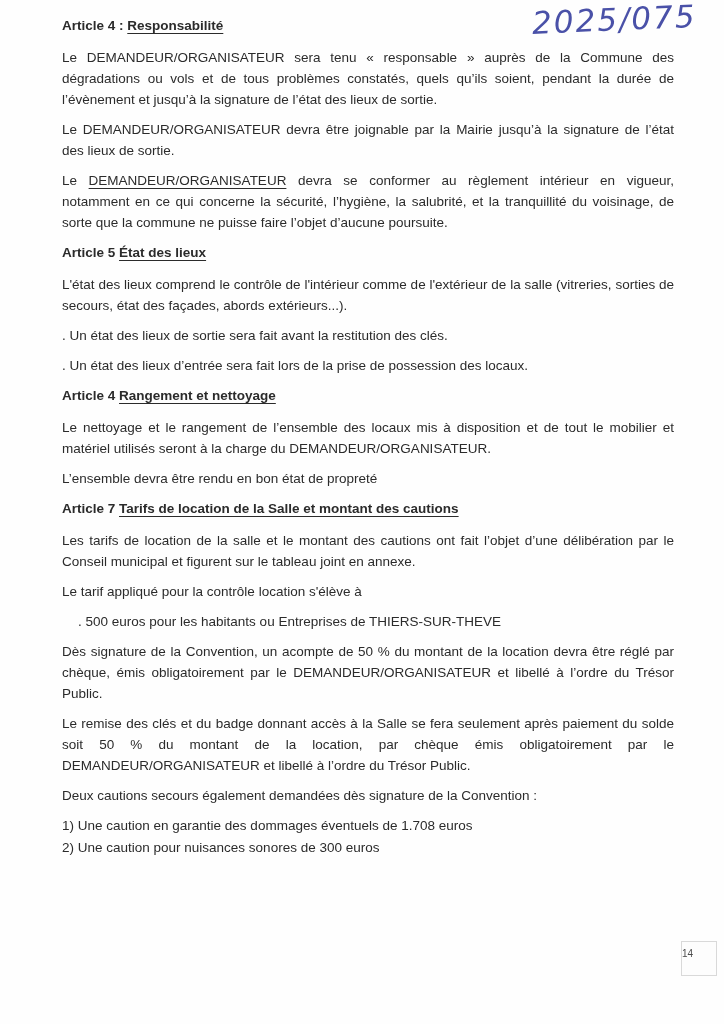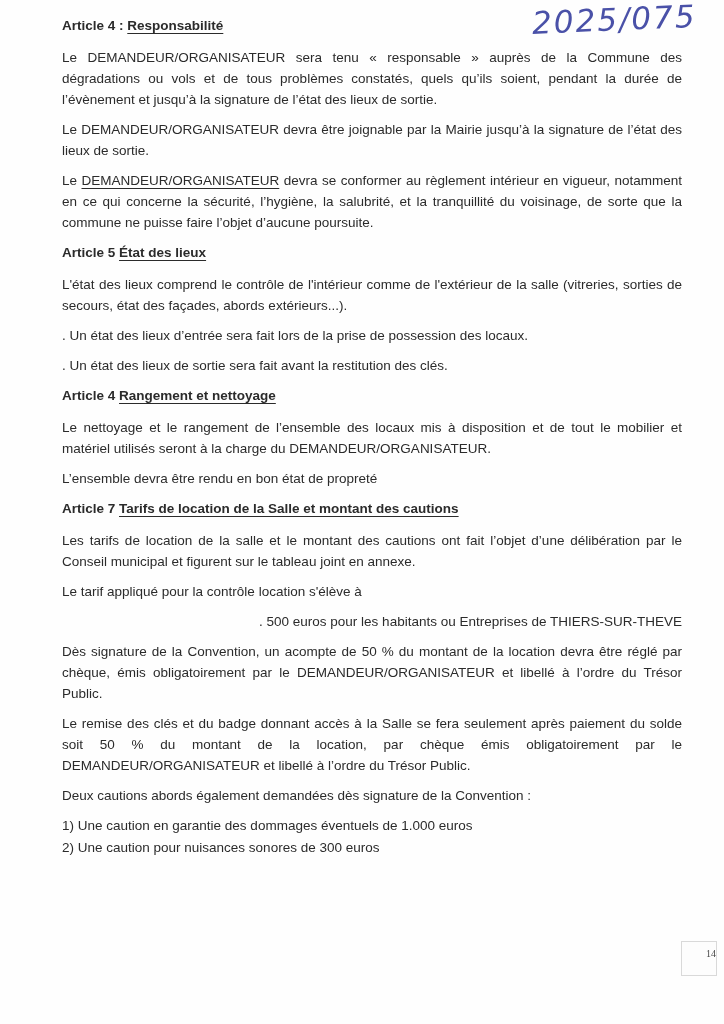--- a/index.html
+++ b/index.html
@@ -18,32 +18,32 @@
   }
   .content {
     position: absolute;
     top: 12px;
     left: 62px;
     width: 620px;
     font-size: 13.5px;
     line-height: 21px;
   }
   .block {
-    margin: 0 0 9px 0;
+    margin: 0 8px 9px 0;
     text-align: justify;
   }
   .block.heading {
     text-align: left;
     margin-top: 3px;
     margin-bottom: 11px;
     font-weight: bold;
   }
   .block.bullet {
     padding-left: 16px;
-    text-align: right;
+    text-align: left;
   }
   .block.numbered {
     margin-bottom: 1px;
     text-align: left;
   }
   .b { font-weight: bold; }
   .u { text-decoration: underline; text-underline-offset: 3px; }
 
   .annotation {
     position: absolute;
@@ -63,54 +63,53 @@
     position: absolute;
     left: 681px;
     top: 941px;
     width: 36px;
     height: 35px;
     border: 1px solid #d9d9d9;
     background: #fdfdfd;
     box-sizing: border-box;
     display: flex;
     align-items: flex-start;
-    justify-content: flex-end;
+    justify-content: flex-start;
     padding-top: 6px;
     font-size: 10px;
     color: #4a4a4a;
-    font-family: Liberation Serif, serif;
   }
 </style>
 </head>
 <body>
 
 <div class="page">
 
   <div class="annotation" style="color: rgb(74, 81, 168);">2025/075</div>
 
   <div class="content">
       <div class="block heading"><span class="b">Article 4 : </span><span class="b u">Responsabilité</span></div>
       <div class="block paragraph"><span>Le DEMANDEUR/ORGANISATEUR sera tenu « responsable » auprès de la Commune des dégradations ou vols et de tous problèmes constatés, quels qu’ils soient, pendant la durée de l’évènement et jusqu’à la signature de l’état des lieux de sortie.</span></div>
       <div class="block paragraph"><span>Le DEMANDEUR/ORGANISATEUR devra être joignable par la Mairie jusqu’à la signature de l’état des lieux de sortie.</span></div>
       <div class="block paragraph"><span>Le </span><span class="u">DEMANDEUR/ORGANISATEUR</span><span> devra se conformer au règlement intérieur en vigueur, notamment en ce qui concerne la sécurité, l’hygiène, la salubrité, et la tranquillité du voisinage, de sorte que la commune ne puisse faire l’objet d’aucune poursuite.</span></div>
       <div class="block heading"><span class="b">Article 5 </span><span class="b u">État des lieux</span></div>
       <div class="block paragraph"><span>L'état des lieux comprend le contrôle de l'intérieur comme de l'extérieur de la salle (vitreries, sorties de secours, état des façades, abords extérieurs...).</span></div>
+      <div class="block paragraph"><span>. Un état des lieux de sortie sera fait avant la restitution des clés.</span></div>
       <div class="block paragraph"><span>. Un état des lieux d’entrée sera fait lors de la prise de possession des locaux.</span></div>
-      <div class="block paragraph"><span>. Un état des lieux de sortie sera fait avant la restitution des clés.</span></div>
       <div class="block heading"><span class="b">Article 4 </span><span class="b u">Rangement et nettoyage </span></div>
       <div class="block paragraph"><span>Le nettoyage et le rangement de l’ensemble des locaux mis à disposition et de tout le mobilier et matériel utilisés seront à la charge du DEMANDEUR/ORGANISATEUR.</span></div>
       <div class="block paragraph"><span>L’ensemble devra être rendu en bon état de propreté</span></div>
       <div class="block heading"><span class="b">Article 7 </span><span class="b u">Tarifs de location de la Salle et montant des cautions</span></div>
       <div class="block paragraph"><span>Les tarifs de location de la salle et le montant des cautions ont fait l’objet d’une délibération par le Conseil municipal et figurent sur le tableau joint en annexe.</span></div>
       <div class="block paragraph"><span>Le tarif appliqué pour la contrôle location s'élève à</span></div>
       <div class="block bullet"><span>. 500 euros pour les habitants ou Entreprises de THIERS-SUR-THEVE</span></div>
       <div class="block paragraph"><span>Dès signature de la Convention, un acompte de 50 % du montant de la location devra être réglé par chèque, émis obligatoirement par le DEMANDEUR/ORGANISATEUR et libellé à l’ordre du Trésor Public.</span></div>
       <div class="block paragraph"><span>Le remise des clés et du badge donnant accès à la Salle se fera seulement après paiement du solde soit 50 % du montant de la location, par chèque émis obligatoirement par le DEMANDEUR/ORGANISATEUR et libellé à l’ordre du Trésor Public.</span></div>
-      <div class="block paragraph"><span>Deux cautions abords également demandées dès signature de la Convention :</span></div>
-      <div class="block numbered"><span>1) Une caution en garantie des dommages éventuels de 1.000 euros</span></div>
+      <div class="block paragraph"><span>Deux cautions secours également demandées dès signature de la Convention :</span></div>
+      <div class="block numbered"><span>1) Une caution en garantie des dommages éventuels de 1.708 euros</span></div>
       <div class="block numbered"><span>2) Une caution pour nuisances sonores de 300 euros</span></div>
     </div>
 
   <div class="page-number-box">
     <span>14</span>
   </div>
 
 </div>
 
 </body></html>

